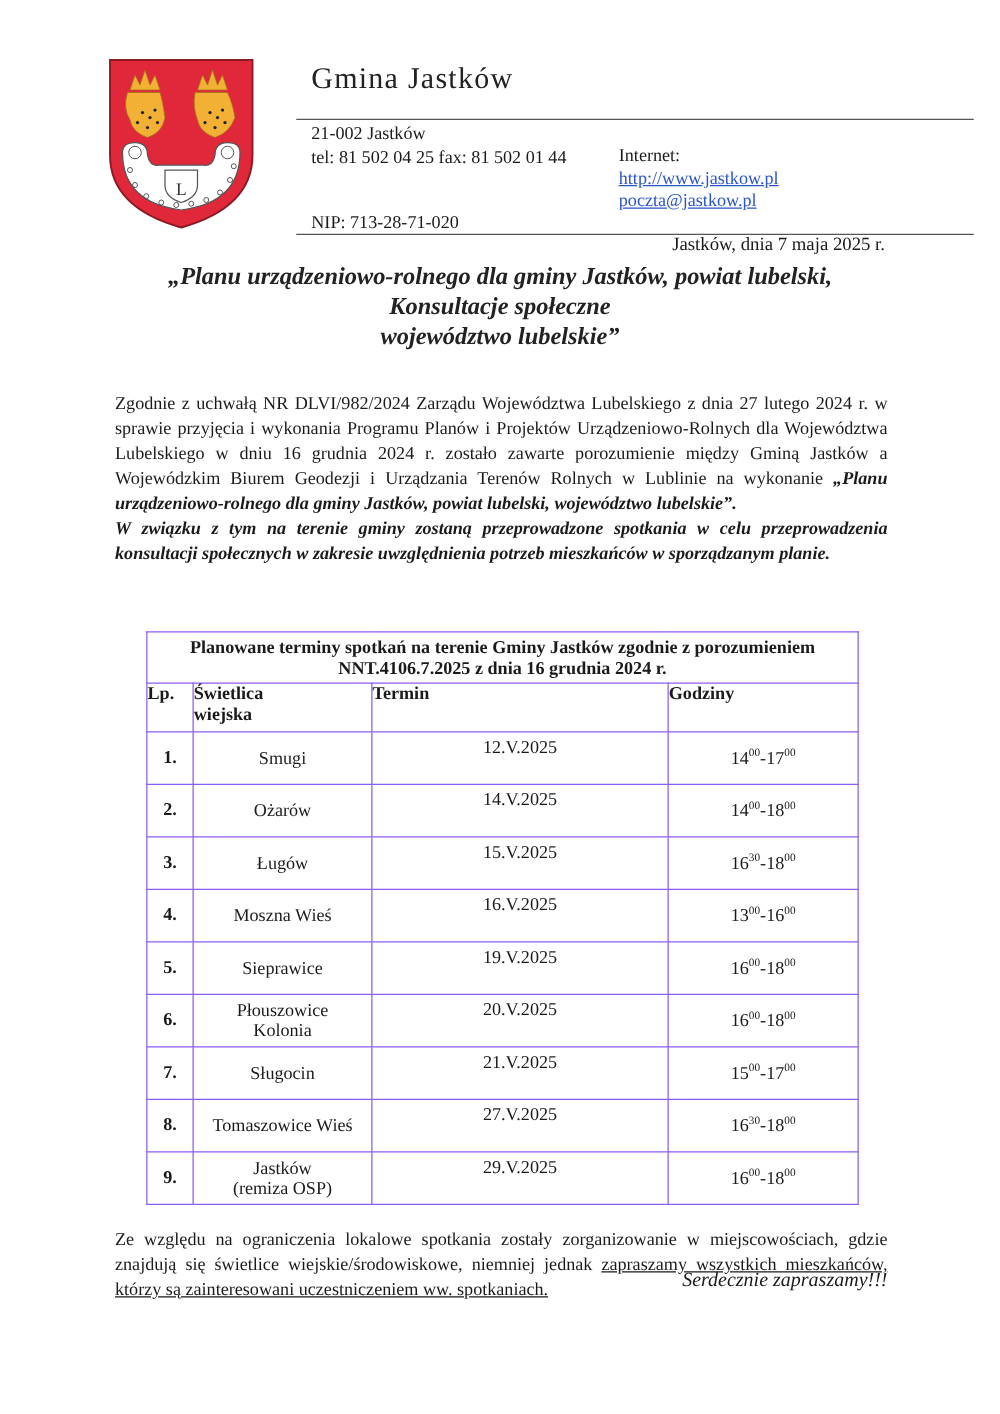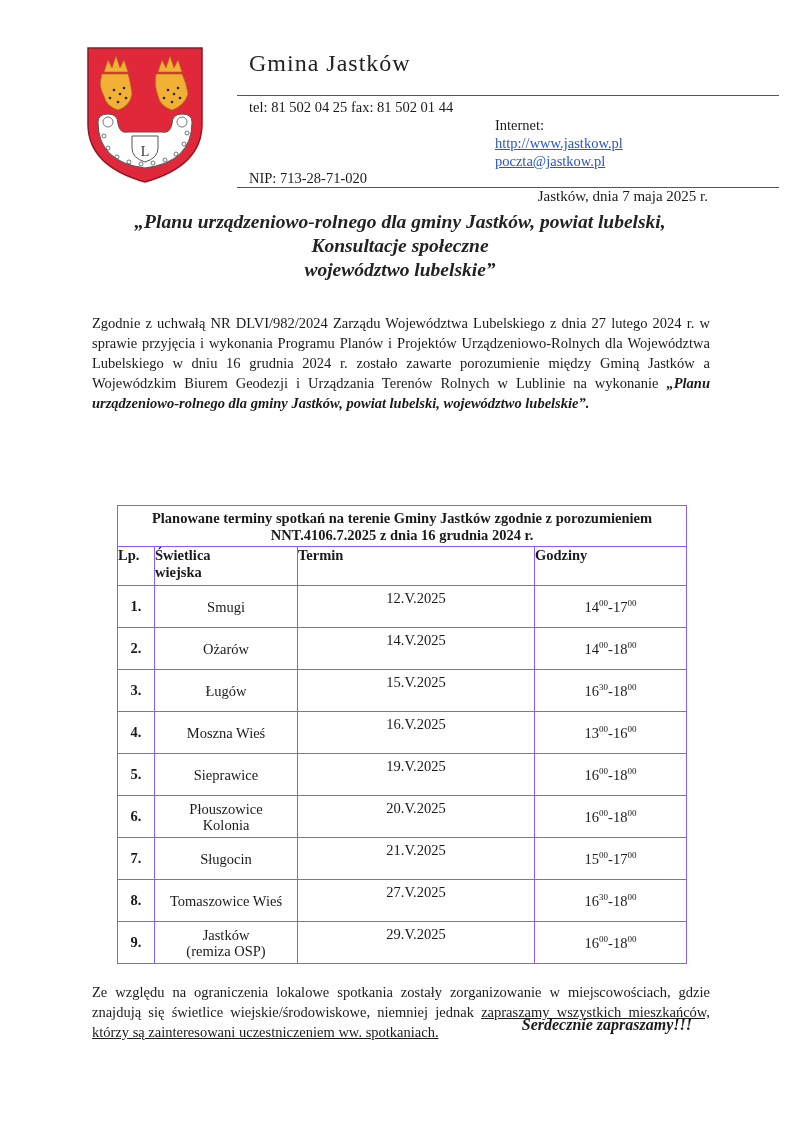--- a/index.html
+++ b/index.html
@@ -26,21 +26,21 @@
   .schedule .cap { font-weight: bold; text-align: center; line-height: 17px; padding: 2px 6px 1px; font-size: 14.5px; }
   .schedule th { font-weight: bold; text-align: left; vertical-align: top; line-height: 17px; height: 38px; margin-left: 24px; }
   .schedule td { height: 37px; text-align: center; }
   .c-lp { width: 36px; font-weight: bold; }
   .c-name { width: 142px; line-height: 16px; }
   .c-date { width: 236px; vertical-align: top; padding-top: 4px !important; }
   .c-hours { vertical-align: middle; }
   .c-hours sup { font-size: 9px; }
   .p2 { top: 938px; margin-top: 44px; }
   .u { text-decoration: underline; }
-  .closing { position: absolute; right: 108px; top: 1016px; font-weight: bold; font-style: italic; font-size: 16px; }
+  .closing { position: absolute; right: 90px; top: 1016px; font-weight: normal; font-style: italic; font-size: 16px; }
 </style>
 </head>
 <body>
 
 <svg class="crest" viewBox="0 0 122 142">
   <path d="M4 4 H118 V80 Q118 122 61 138 Q4 122 4 80 Z" fill="#e1273a" stroke="#8a1a24" stroke-width="1.5"></path>
 
   <g fill="#f2b134" stroke="#a0701a" stroke-width="0.6">
     <path d="M20 28 L24 16 L28 24 L32 12 L36 24 L40 16 L44 28 Z"></path>
     <path d="M74 28 L78 16 L82 24 L86 12 L90 24 L94 16 L98 28 Z"></path>
@@ -79,20 +79,21 @@
       <circle cx="103" cy="89" r="2"></circle>
   </g>
   <path d="M48 92 H74 V104 Q74 114 61 118 Q48 114 48 104 Z" fill="#fff" stroke="#555" stroke-width="1"></path>
   <text x="61" y="112" text-anchor="middle" font-family="Liberation Serif, serif" font-size="14" fill="#333">L</text>
 </svg>
 
 <div class="org-name">Gmina Jastków</div>
 <div class="rule r1"></div>
 
 <div class="addr">
+  <div>21-002 Jastków</div>
   <div>tel: 81 502 04 25 fax: 81 502 01 44</div>
 </div>
 <div class="nip">NIP: 713-28-71-020</div>
 
 <div class="web">
   <div>Internet:</div>
   <a>http://www.jastkow.pl</a>
   <a>poczta@jastkow.pl</a>
 </div>
 <div class="rule r2"></div>
@@ -100,20 +101,21 @@
 <div class="date">Jastków, dnia 7 maja 2025 r.</div>
 
 <div class="title">
   <div>„Planu urządzeniowo-rolnego dla gminy Jastków, powiat lubelski,</div>
   <div>Konsultacje społeczne</div>
   <div>województwo lubelskie”</div>
 </div>
 
 <div class="body-p p1">
   <span>Zgodnie z uchwałą NR DLVI/982/2024 Zarządu Województwa Lubelskiego z dnia 27 lutego 2024 r. w sprawie przyjęcia i wykonania Programu Planów i Projektów Urządzeniowo-Rolnych dla Województwa Lubelskiego w dniu 16 grudnia 2024 r. zostało zawarte porozumienie między Gminą Jastków a Wojewódzkim Biurem Geodezji i Urządzania Terenów Rolnych w Lublinie na wykonanie </span><span class="bi">„Planu urządzeniowo-rolnego dla gminy Jastków, powiat lubelski, województwo lubelskie”.</span><br>
+  <span class="bi">W związku z tym na terenie gminy zostaną przeprowadzone spotkania w celu przeprowadzenia konsultacji społecznych w zakresie uwzględnienia potrzeb mieszkańców w sporządzanym planie.</span>
 </div>
 
 <table class="schedule">
   <tbody>
       <tr>
     <td colspan="4" class="cap">
       <div>Planowane terminy spotkań na terenie Gminy Jastków zgodnie z porozumieniem</div>
       <div>NNT.4106.7.2025 z dnia 16 grudnia 2024 r.</div>
     </td>
   </tr>

